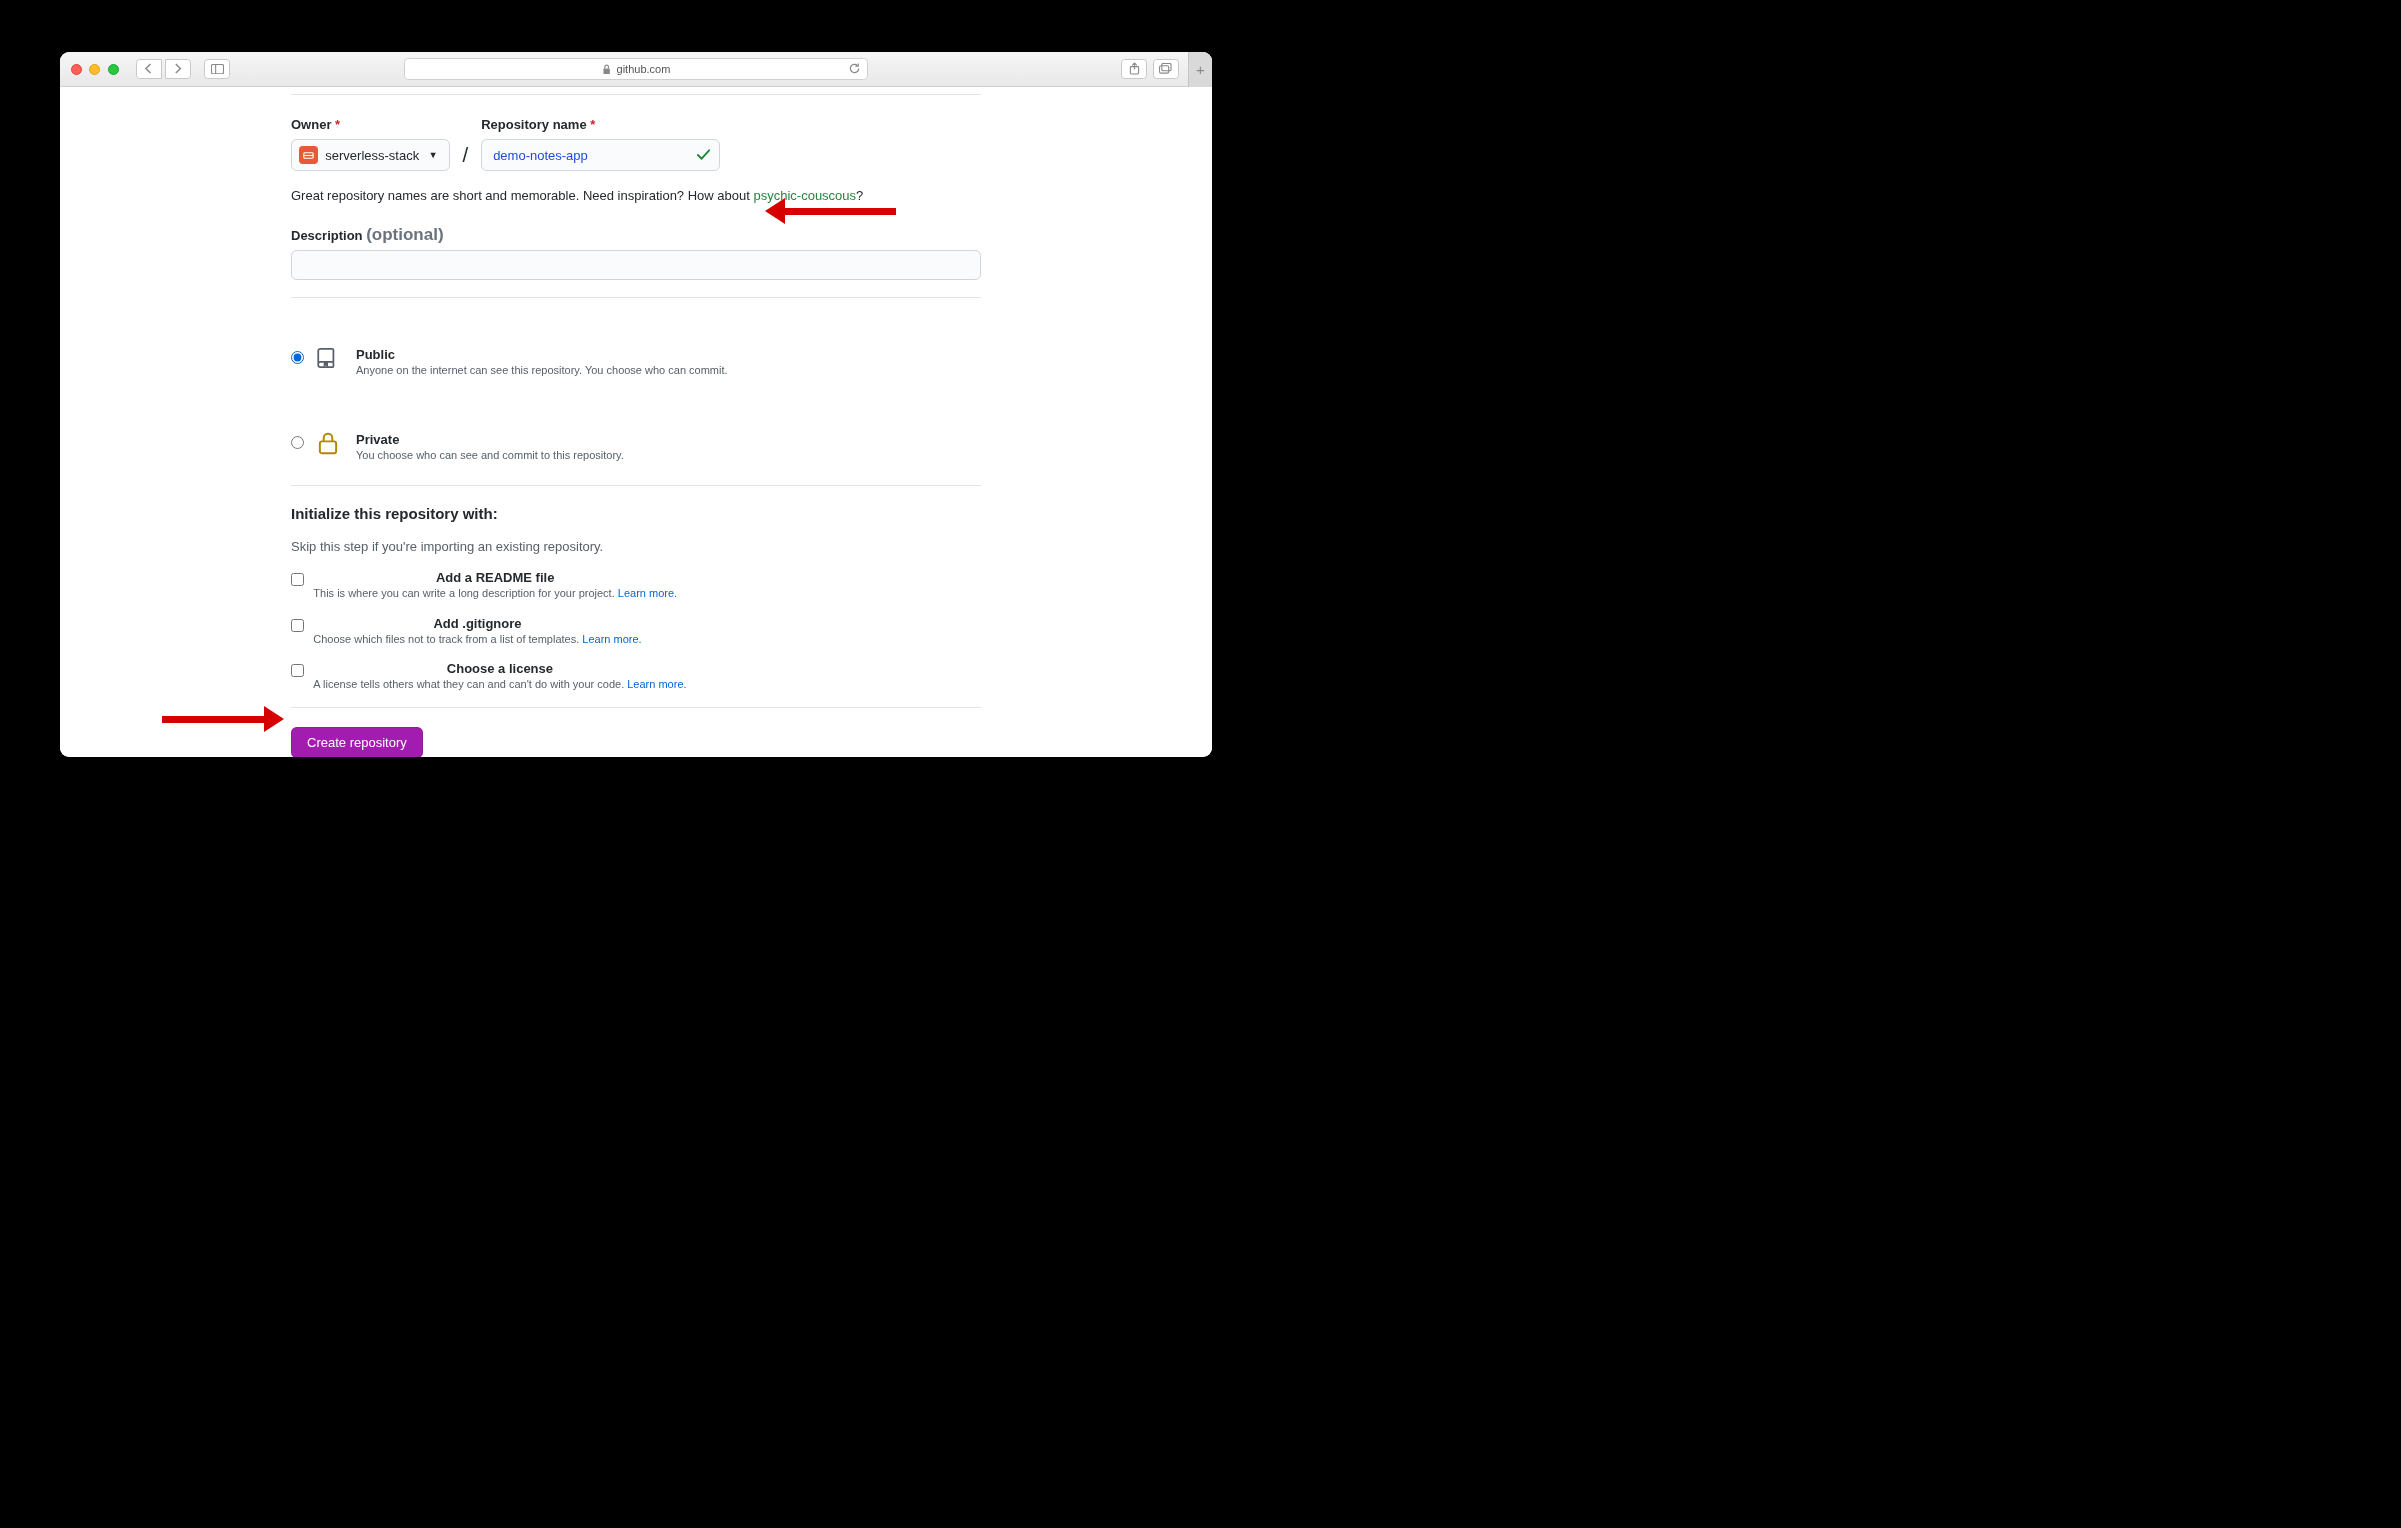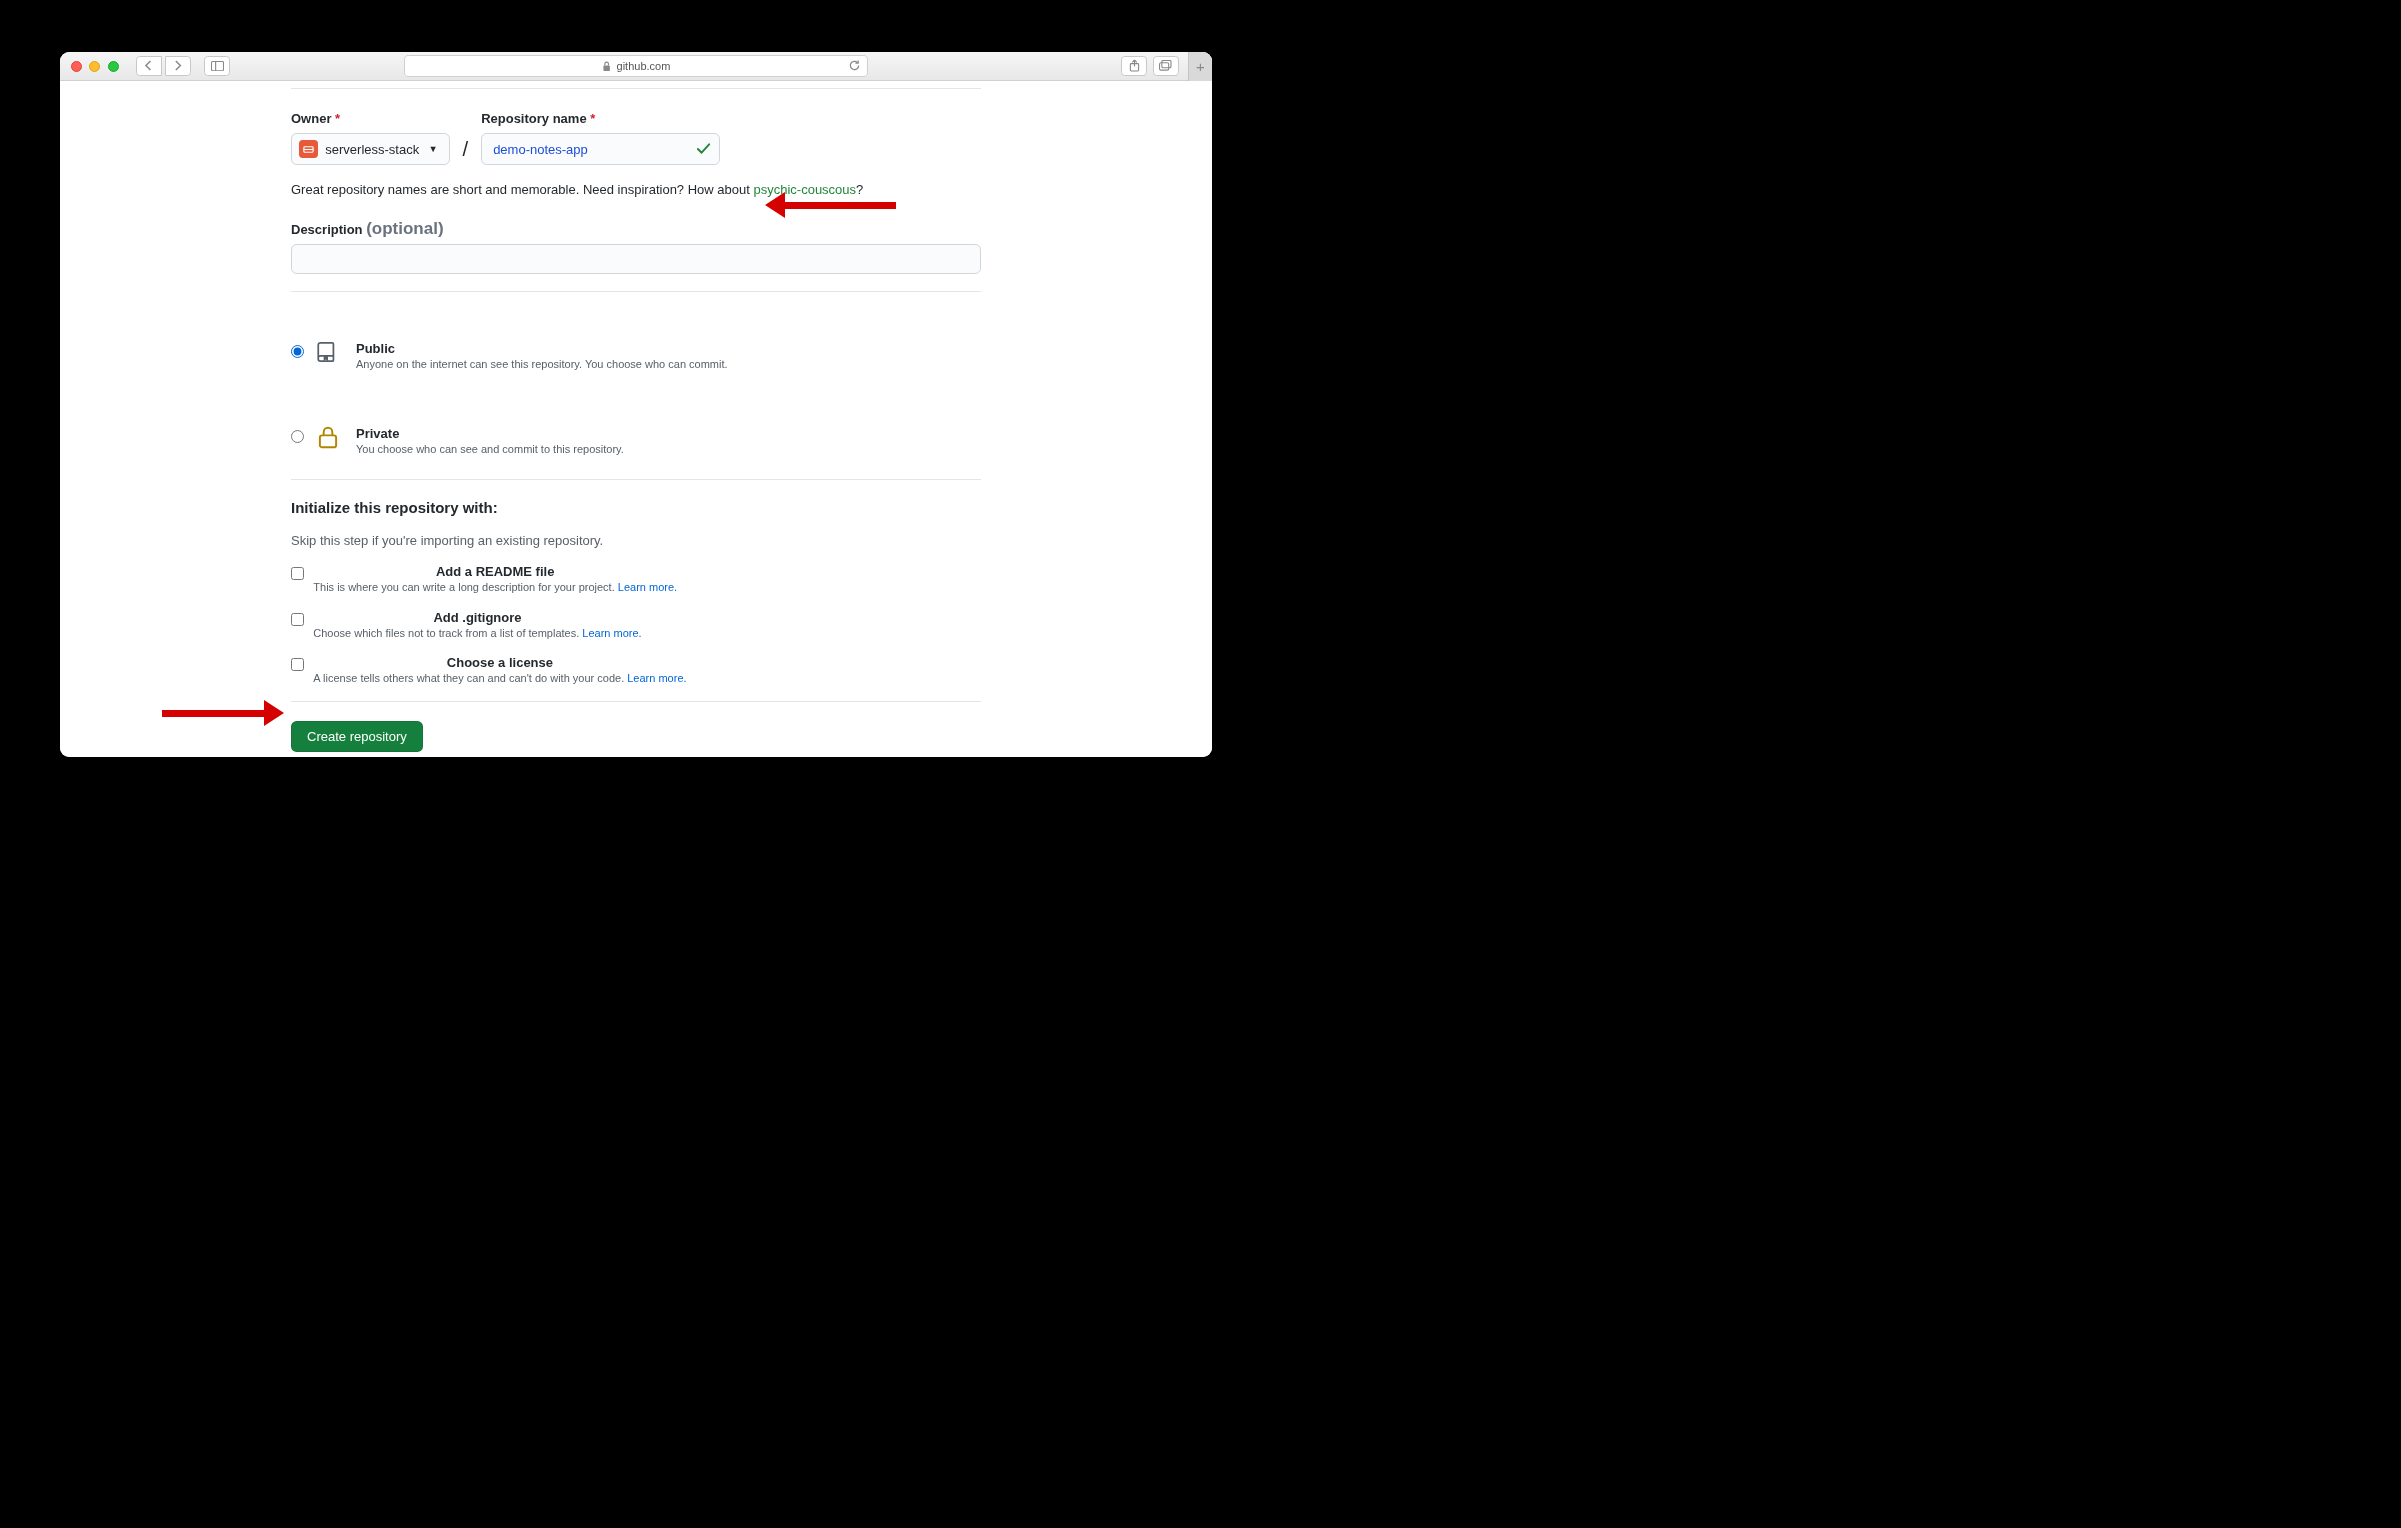--- a/index.html
+++ b/index.html
@@ -16,21 +16,21 @@
       width: 1152px;
       height: 705px;
       background: #fff;
       border-radius: 9.3px;
       overflow: hidden;
       box-shadow: 0 18.5px 56px rgba(0,0,0,0.5);
       display: flex;
       flex-direction: column;
     }
     .titlebar {
-      height: 29px;
+      height: 35px;
       background: linear-gradient(#f6f6f6, #e8e8e8);
       border-bottom: 0.9px solid #d0d0d0;
       display: flex;
       align-items: center;
       padding: 0 11px;
       gap: 8px;
       position: relative;
     }
     .traffic-lights { display: flex; gap: 7.4px; align-items: center; }
     .tl { width: 11px; height: 11px; border-radius: 50%; }
@@ -173,21 +173,21 @@
       display: flex; align-items: flex-start; gap: 9.3px;
       margin-top: 16.7px;
     }
     .cb { width: 13px; height: 13px; margin-top: 2.8px; }
     .cb-text { display:flex; flex-direction:column; gap:1.9px;align-items:center; }
     .cb-title { font-size: 13px; font-weight:600; color:#24292e; }
     .cb-desc { font-size: 11px; color:#586069; }
     .cb-desc a { color: #0366d6; text-decoration: none; }
     .submit-row { margin-top: 18.5px; padding-bottom: 22px; }
     .create-btn {
-      background: #15803d;
+      background: #a21caf;
       color: #fff;
       font-size: 13px; font-weight: 500;
       padding: 7px 15px;
       border: 0.9px solid rgba(27,31,35,.15);
       border-radius: 5.6px;
       cursor: pointer;
     }
     .arrow {
       position: absolute;
       height: 18.5px;

